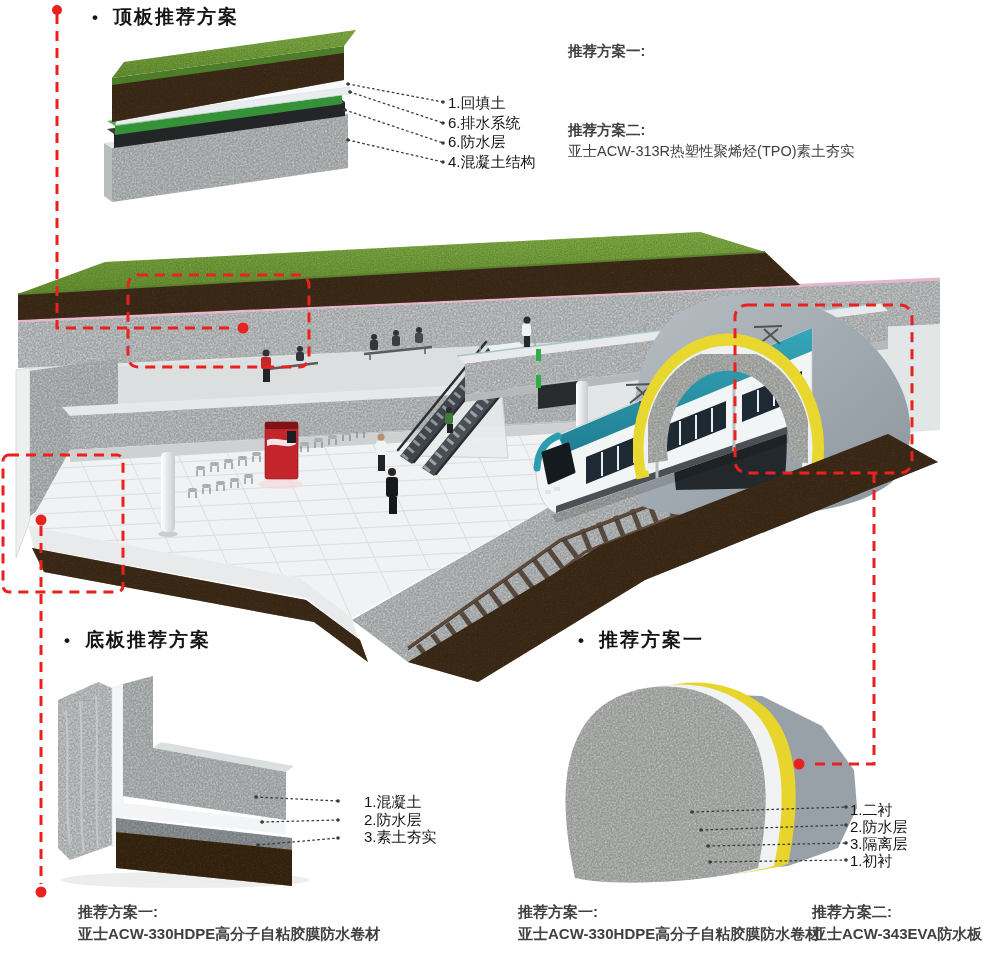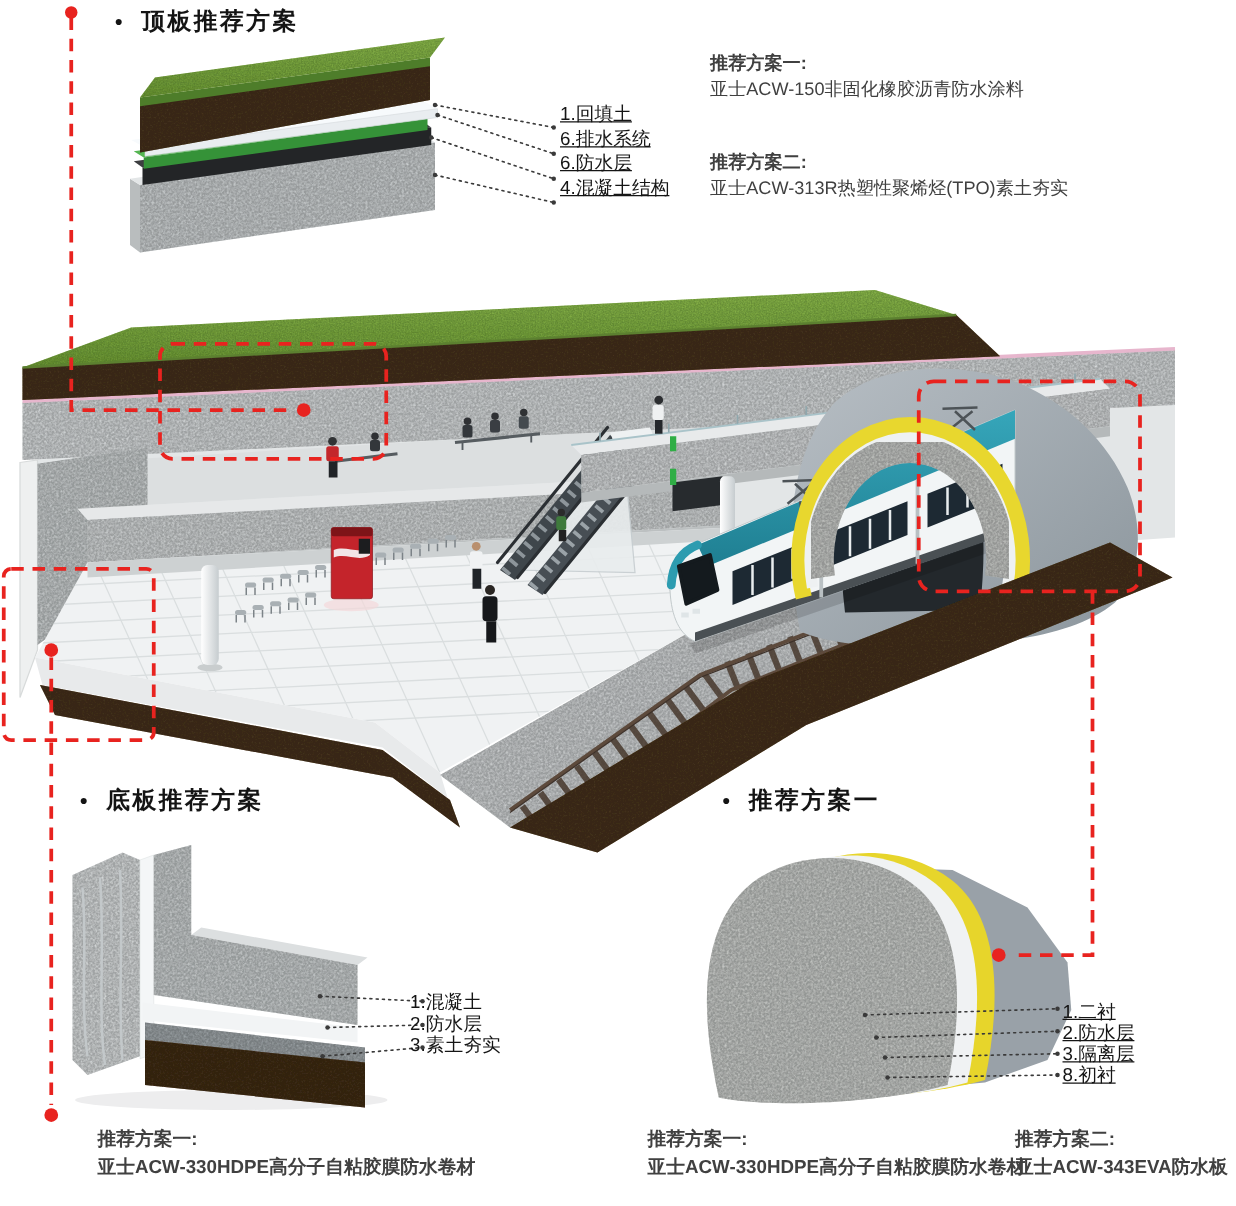--- a/index.html
+++ b/index.html
@@ -347,58 +347,57 @@
       <circle cx="799" cy="764" r="5.5"></circle>
     </g>
   </g>
 </svg>
 
 <div class="sec-title" style="left:92px;top:4px;">
   <span class="blt">•</span>
   <span>顶板推荐方案</span>
 </div>
 
-<div class="lbls roof" style="left:448px;top:82px;text-decoration:underline;">
+<div class="lbls roof" style="left:448px;top:93px;">
   <div>1.回填土</div>
   <div>6.排水系统</div>
   <div>6.防水层</div>
   <div>4.混凝土结构</div>
 </div>
 
 <div class="plan" style="left:568px;top:41px;">
   <div class="h">推荐方案一:</div>
-  <div>亚士ACW-150非固化橡胶沥青防水涂料</div>
 </div>
 
 <div class="plan" style="left:568px;top:120px;">
   <div class="h">推荐方案二:</div>
   <div>亚士ACW-313R热塑性聚烯烃(TPO)素土夯实</div>
 </div>
 
 <div class="sec-title" style="left:64px;top:627px;">
   <span class="blt">•</span>
   <span>底板推荐方案</span>
 </div>
 
-<div class="lbls floor" style="left:328px;top:793px;">
+<div class="lbls floor" style="left:364px;top:793px;">
   <div>1.混凝土</div>
   <div>2.防水层</div>
   <div>3.素土夯实</div>
 </div>
 
 <div class="sec-title" style="left:578px;top:627px;">
   <span class="blt">•</span>
   <span>推荐方案一</span>
 </div>
 
-<div class="lbls tun" style="left:850px;top:801px;text-decoration:underline;">
+<div class="lbls tun" style="left:850px;top:801px;">
   <div>1.二衬</div>
   <div>2.防水层</div>
   <div>3.隔离层</div>
-  <div>8.初衬</div>
+  <div>1.初衬</div>
 </div>
 
 <div class="plan bold-lines" style="left:78px;top:901px;">
   <div>推荐方案一:</div>
   <div>亚士ACW-330HDPE高分子自粘胶膜防水卷材</div>
 </div>
 
 <div class="plan bold-lines" style="left:518px;top:901px;">
   <div>推荐方案一:</div>
   <div>亚士ACW-330HDPE高分子自粘胶膜防水卷材</div>

